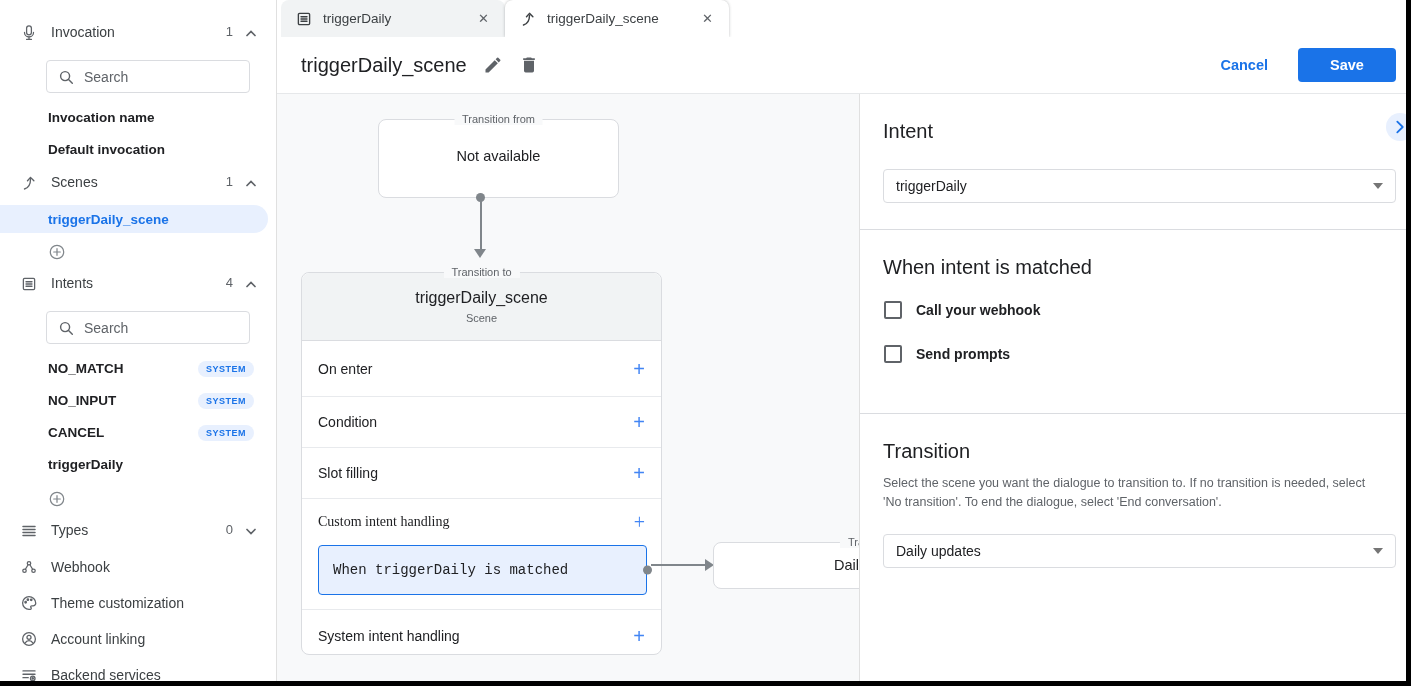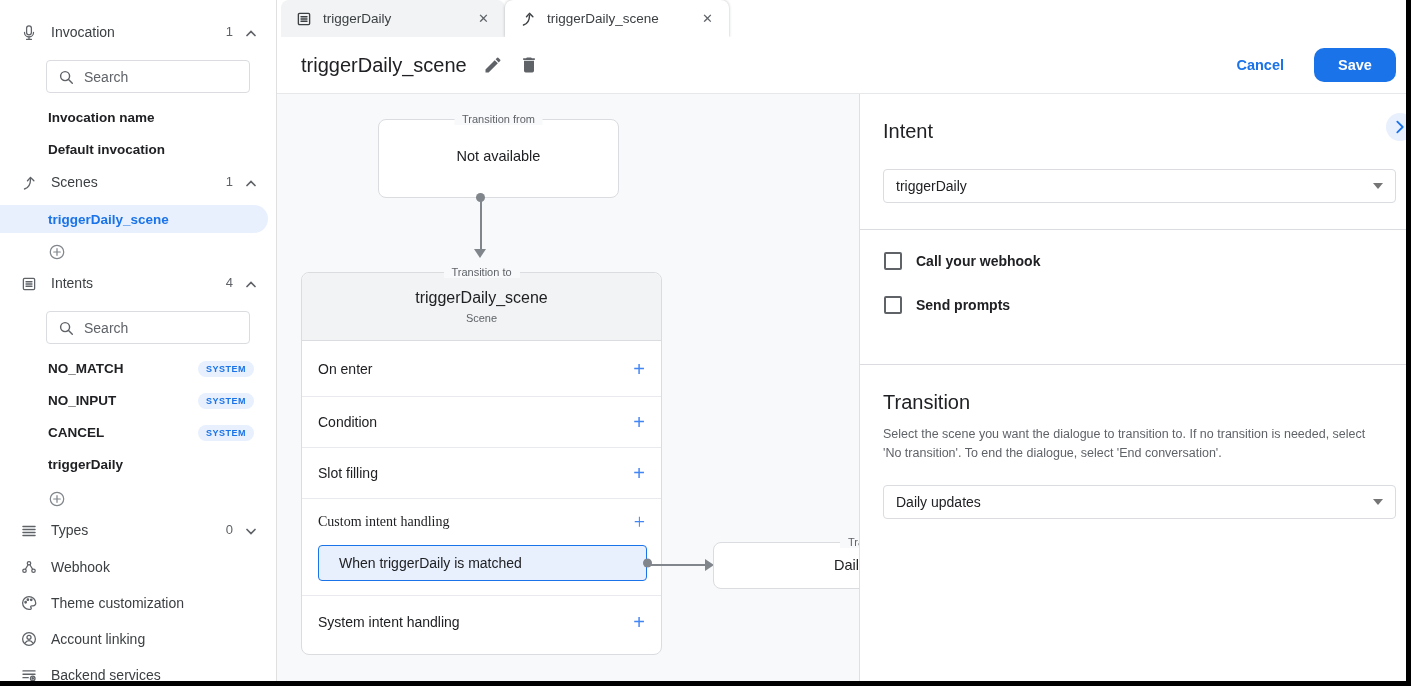--- a/index.html
+++ b/index.html
@@ -42,21 +42,21 @@
   .tab .tclose { margin-left:auto; color:#5f6368; font-size:13px; padding:2px 4px; cursor:pointer; }
 
   
   .header { height:57px; flex:none; display:flex; align-items:center; padding:0 15px 0 24px; border-bottom:1px solid #e6e8ea; background:#fff; position:relative; z-index:2; }
   .header .title { font-size:20px; color:#202124; }
   .iconbtn { border:none; background:none; cursor:pointer; display:flex; align-items:center; padding:4px; }
   .iconbtn.pencil { margin-left:12px; }
   .iconbtn.trash { margin-left:8px; }
   .header .spacer { flex:1; }
   .btn-cancel { border:none; background:none; color:#1a73e8; font-size:14.5px; font-weight:bold; cursor:pointer; margin-right:30px; font-family:inherit; }
-  .btn-save { border:none; background:#1a73e8; color:#fff; font-size:14.5px; font-weight:bold; width:82px; height:34px; border-radius:10px; cursor:pointer; font-family:inherit; }
+  .btn-save { border:none; background:#1a73e8; color:#fff; font-size:14.5px; font-weight:bold; width:98px; height:34px; border-radius:4px; cursor:pointer; font-family:inherit; }
 
   
   .content { flex:1; display:flex; min-height:0; }
 
   
   .canvas { width:582px; min-width:582px; position:relative; background:#f8f9fa; overflow:hidden; }
   .fbox { position:absolute; background:#fff; border:1px solid #dadce0; border-radius:8px; }
   .box-legend { position:absolute; top:-7px; left:50%; transform:translateX(-50%); font-size:11px; color:#5f6368; background:#f8f9fa; padding:0 8px; white-space:nowrap; }
   .from-box { left:101px; top:25px; width:241px; height:79px; }
   .from-text { text-align:center; margin-top:28px; font-size:14.5px; color:#202124; }
@@ -67,21 +67,21 @@
   .scene-card { left:24px; top:178px; width:361px; height:383px; background:#fff; }
   .card-header { height:68px; background:#f1f3f4; border-bottom:1px solid #dadce0; border-radius:8px 8px 0 0; text-align:center; padding-top:16px; }
   .card-title { font-size:16px; color:#202124; }
   .card-sub { font-size:11px; color:#5f6368; margin-top:5px; }
   .card-row { display:flex; align-items:center; padding:0 16px; height:51px; font-size:14px; color:#202124; border-top:1px solid #e8eaed; }
   .card-row.first { border-top:none; height:55px; }
   .card-row.last { height:52px; }
   .row-plus { margin-left:auto; color:#4285f4; font-size:20px; line-height:20px; cursor:pointer; }
   .custom-wrap { border-top:1px solid #e8eaed; }
   .custom-label { display:flex; align-items:center; padding:0 16px; height:46px; font-size:14px; color:#202124;font-family:Liberation Serif, serif; }
-  .handler { position:relative; margin:0 14px 14px 16px; height:36px; background:#e8f0fe; border:1.5px solid #1a73e8; border-radius:4px; display:flex; align-items:center; padding:0 20px; font-size:14px; color:#202124; cursor:pointer; }
+  .handler { position:relative; margin:0 14px 14px 16px; height:50px; background:#e8f0fe; border:1.5px solid #1a73e8; border-radius:4px; display:flex; align-items:center; padding:0 14px; font-size:14px; color:#202124; cursor:pointer;font-family:Liberation Mono, monospace; }
   .hdot { position:absolute; right:-6px; top:50%; transform:translateY(-50%); width:9px; height:9px; border-radius:50%; background:#80868b; }
   .hline { position:absolute; left:374px; top:470px; width:54px; height:1.5px; background:#80868b; }
   .harrow { position:absolute; left:428px; top:465px; width:0; height:0; border-top:6px solid transparent; border-bottom:6px solid transparent; border-left:9px solid #80868b; }
   .target-box { left:436px; top:448px; width:330px; height:47px; }
   .target-text { text-align:center; margin-top:14px; font-size:14.5px; color:#202124; }
 
   
   .panel { flex:1; background:#fff; border-left:1px solid #e0e0e0; position:relative; min-width:0; }
   .collapse-btn { position:absolute; left:526px; top:19px; width:28px; height:28px; border-radius:50%; background:#e8f0fe; border:none; cursor:pointer; display:flex; align-items:center; justify-content:center; }
   .p-h { font-size:20px; font-weight:normal; color:#202124; margin:26px 0 0 23px; }
@@ -369,20 +369,21 @@
 
         <h3 class="p-h">Intent</h3>
 
         <div class="p-select">
           <span>triggerDaily</span>
           <span class="caret"></span>
         </div>
 
         <div class="p-divider"></div>
 
+        <h3 class="p-h">When intent is matched</h3>
 
         <div class="cb-row">
           <span class="cb-box"></span>
           <span class="cb-lbl">Call your webhook</span>
         </div>
         <div class="cb-row">
           <span class="cb-box"></span>
           <span class="cb-lbl">Send prompts</span>
         </div>
 

